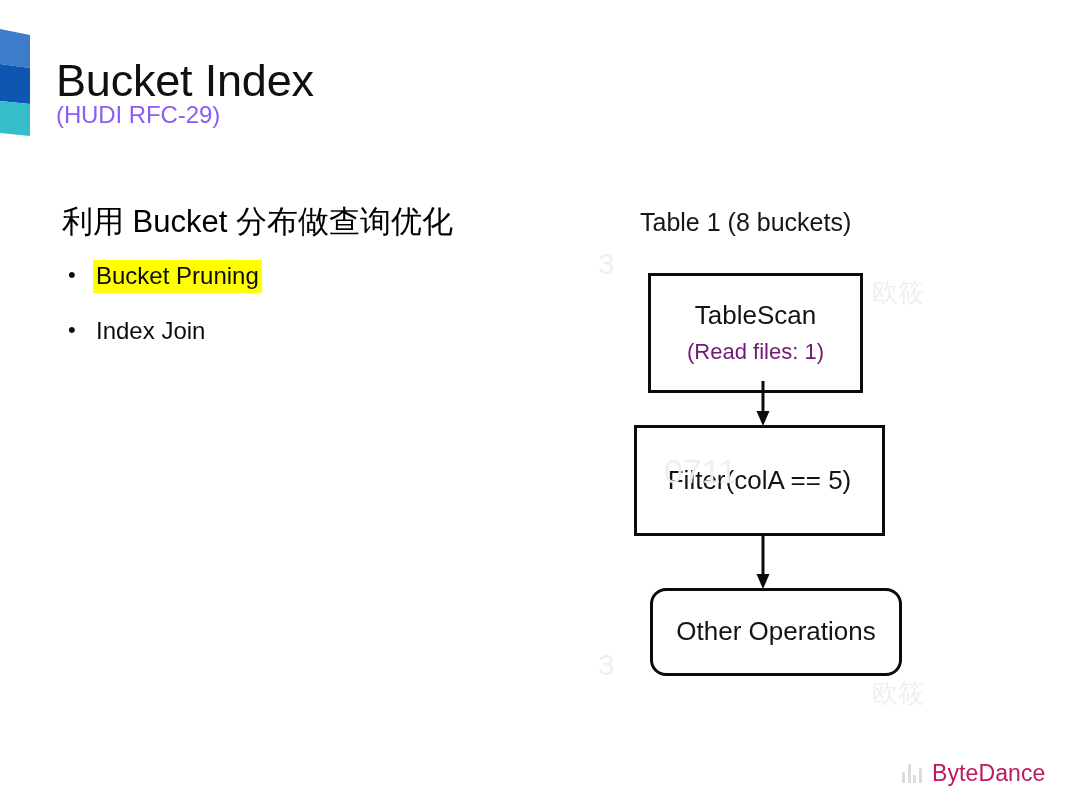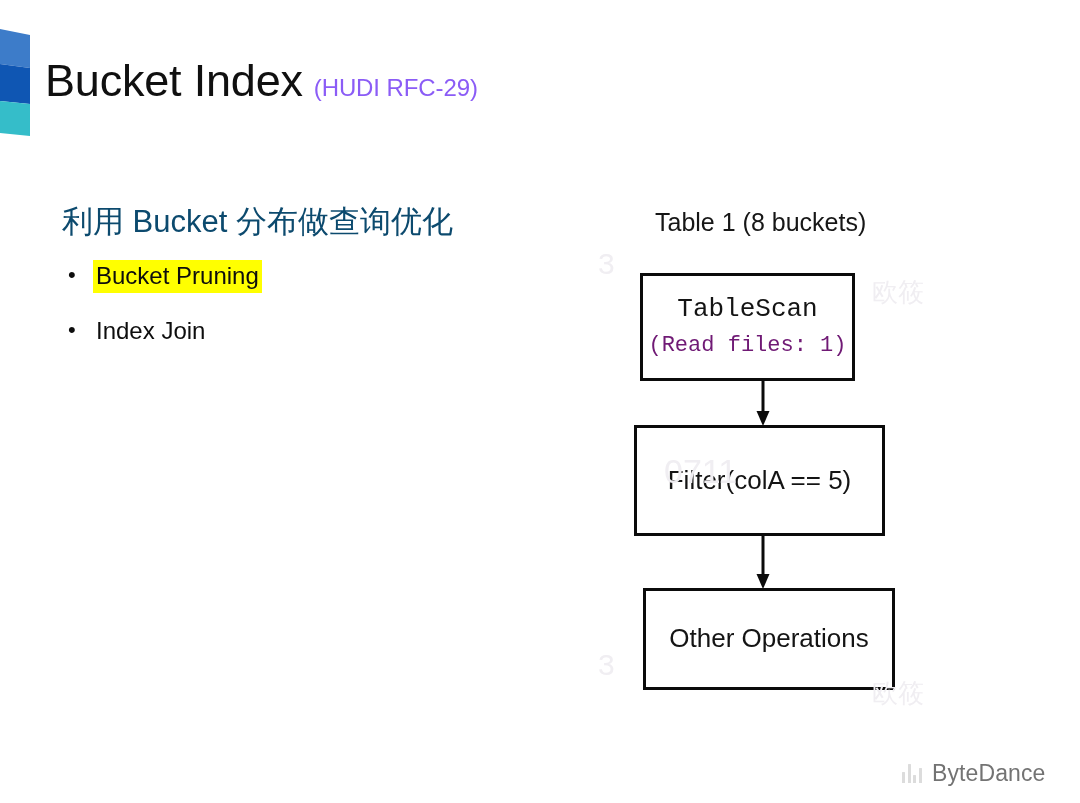--- a/index.html
+++ b/index.html
@@ -29,20 +29,21 @@
   }
 
   
   #title-block {
     position: absolute;
     left: 45px;
     top: 58px;
     display: flex;
     align-items: baseline;
     white-space: nowrap;
+    flex-direction: column;
   }
   #title-main {
     font-size: 45px;
     line-height: 1;
     color: #101010;
     letter-spacing: -0.2px;
   }
   #title-sub {
     font-size: 24px;
     line-height: 1;
@@ -54,21 +55,21 @@
   
   #left-pane {
     position: absolute;
     left: 62px;
     top: 203px;
     width: 480px;
   }
   #section-heading {
     font-size: 31px;
     line-height: 1.25;
-    color: #0c4a6e;
+    color: #000000;
     margin: 0 0 18px 0;
     white-space: nowrap;
   }
   .bullet-row {
     display: flex;
     align-items: flex-start;
     margin: 0 0 22px 0;
   }
   .bullet-dot {
     width: 31px;
@@ -93,55 +94,55 @@
   
   #diagram {
     position: absolute;
     left: 590px;
     top: 190px;
     width: 420px;
     height: 530px;
   }
   #diagram-caption {
     position: absolute;
-    left: 65px;
+    left: 50px;
     top: 16px;
     font-size: 25px;
     line-height: 1.33;
     color: #161616;
     white-space: nowrap;
   }
   .flow-box {
     position: absolute;
     border: 3px solid #0b0b0b;
     background: #ffffff;
     box-sizing: border-box;
     display: flex;
     flex-direction: column;
     align-items: center;
     justify-content: center;
   }
   #box-tablescan {
-    left: 50px;
+    left: 58px;
     top: 83px;
     width: 215px;
-    height: 108px;
-    font-family: Liberation Mono, monospace;
+    height: 120px;
   }
   #box-filter {
     left: 44px;
     top: 235px;
     width: 251px;
     height: 111px;
   }
   #box-other {
-    left: 53px;
+    left: 60px;
     top: 398px;
     width: 252px;
-    height: 102px;
+    height: 88px;
+    border-radius: 16px;
   }
   .box-title {
     font-size: 26px;
     line-height: 1.15;
     color: #141414;
     white-space: nowrap;
   }
   .box-subtitle {
     font-size: 22px;
     line-height: 1.15;
@@ -192,21 +193,21 @@
   #footer-bars i {
     display: block;
     width: 3px;
     background: #dcdcdc;
     margin-right: 2.5px;
     border-radius: 0.5px;
   }
   #footer-wordmark {
     font-size: 23px;
     line-height: 26px;
-    color: #737373;
+    color: #be185d;
     letter-spacing: 0.1px;
     white-space: nowrap;
   }
 </style>
 </head>
 <body>
 
 <div id="slide">
 
   <div id="corner-mark">

